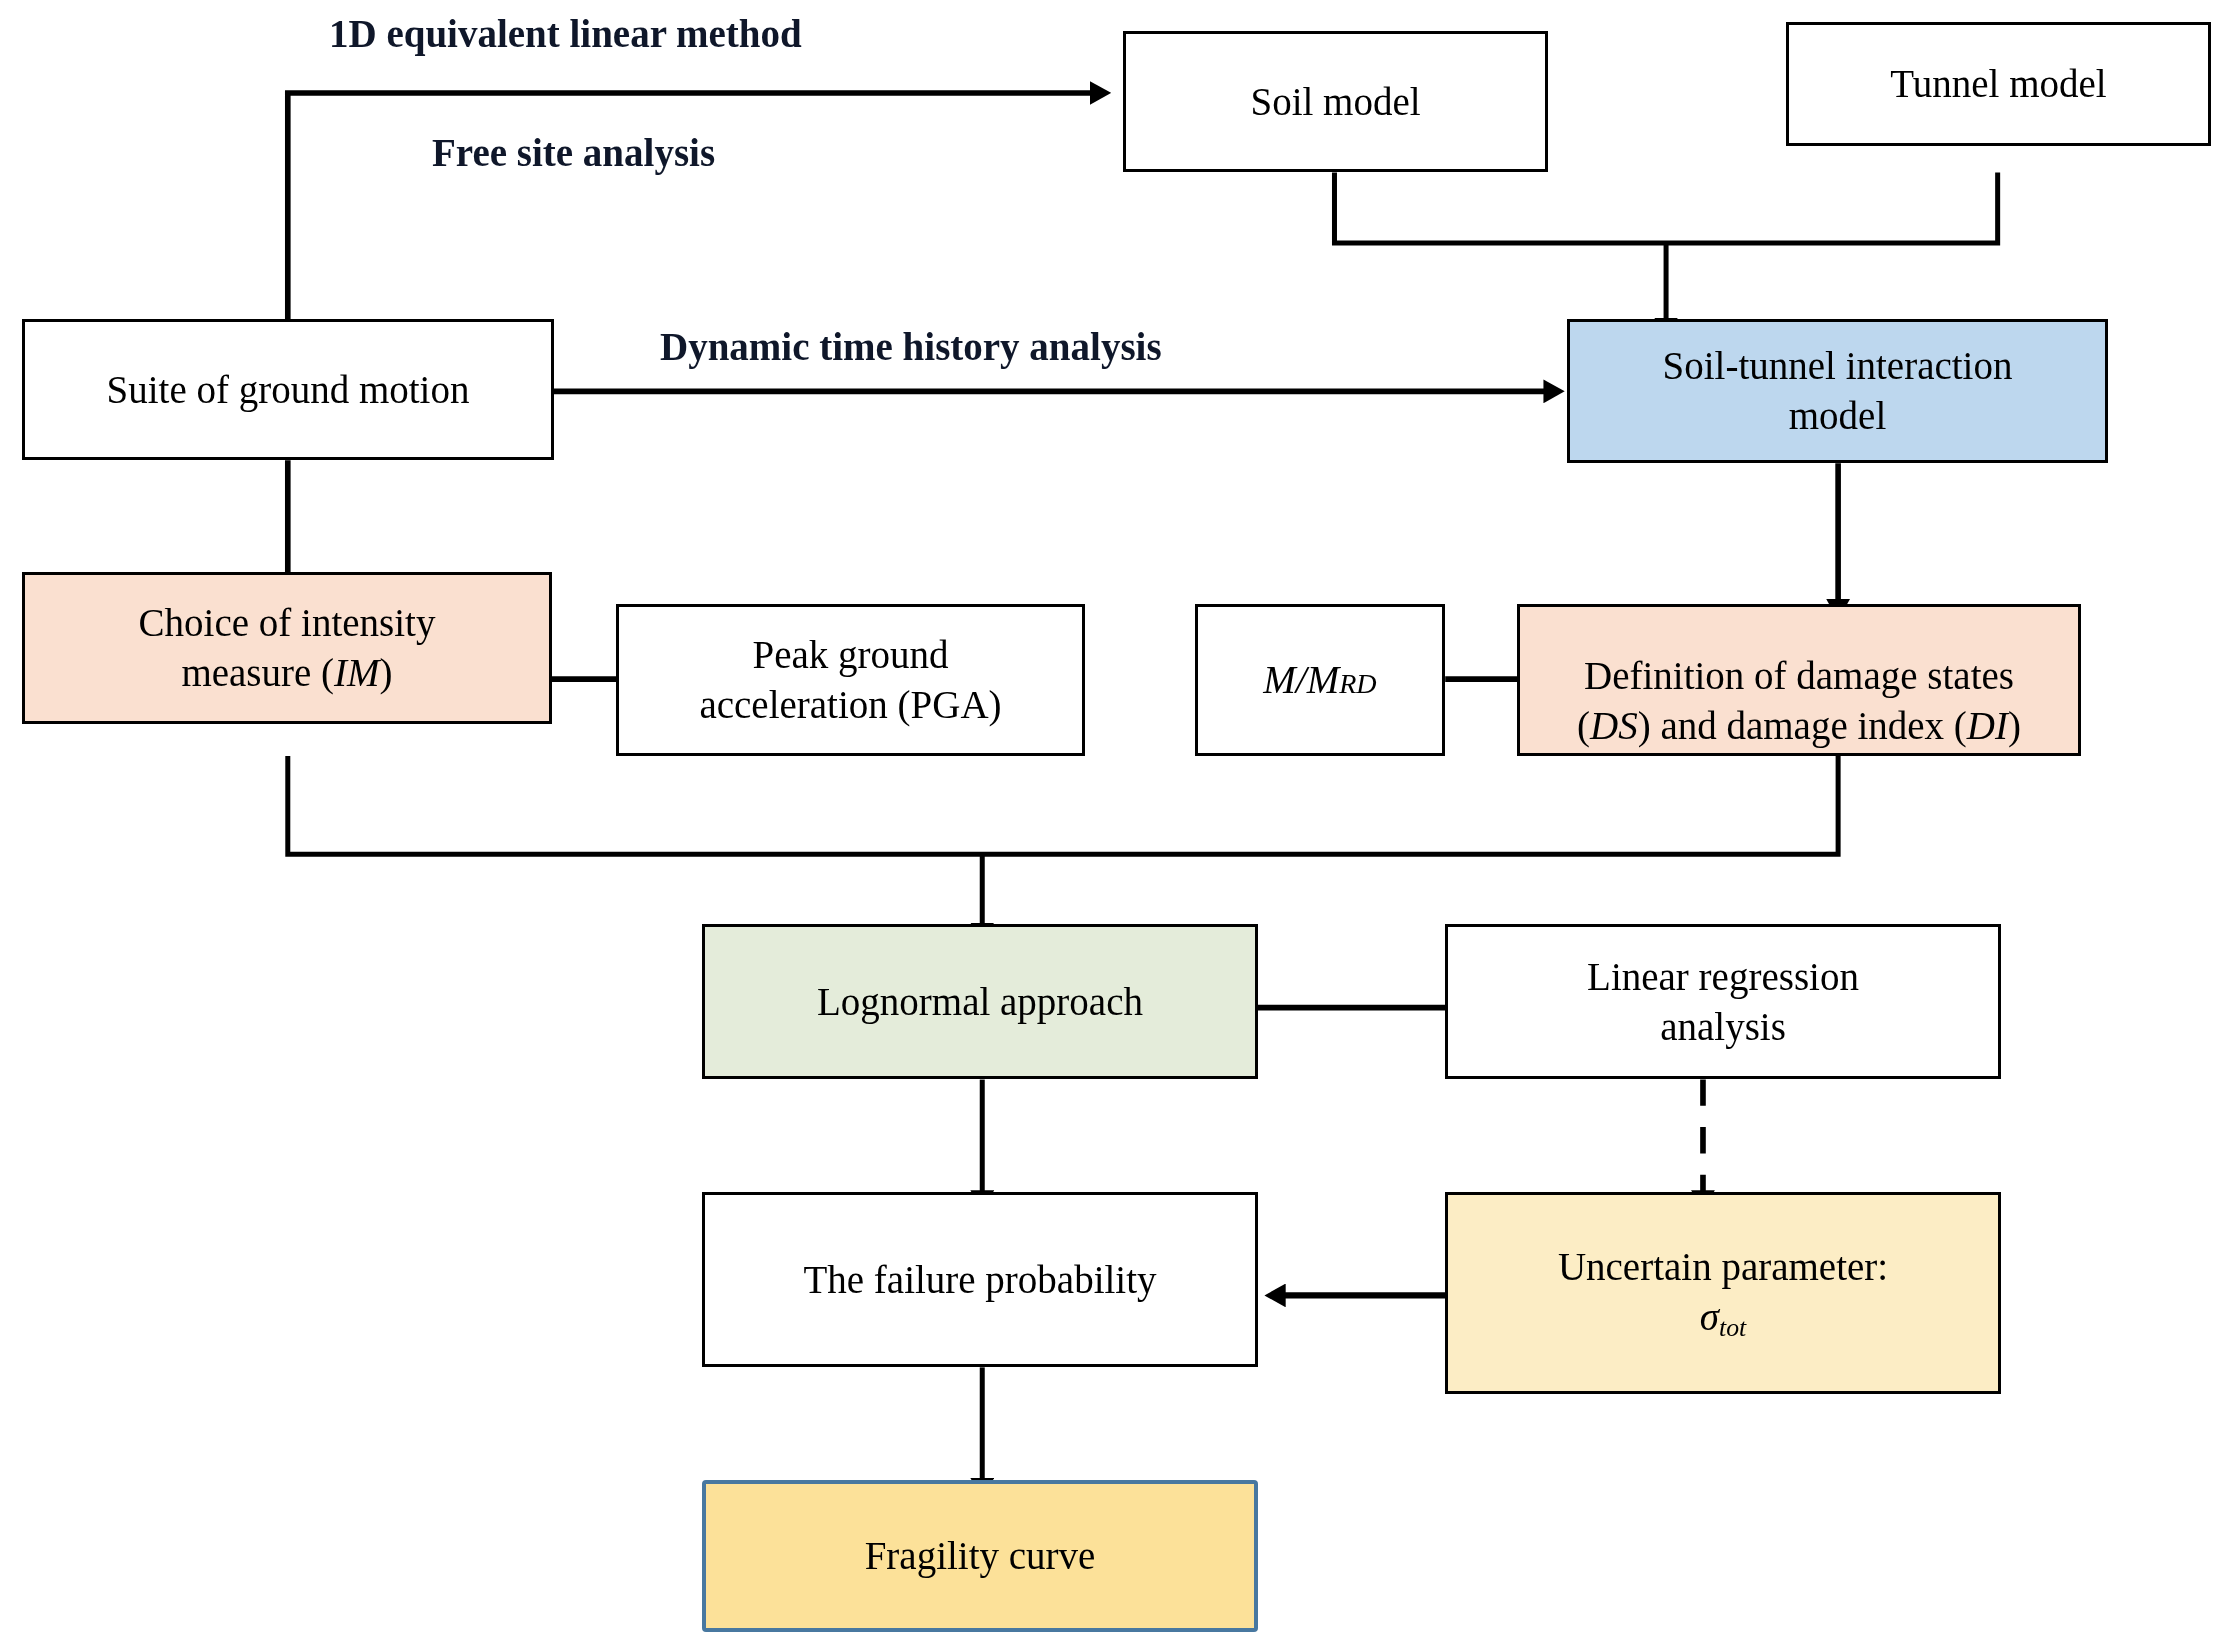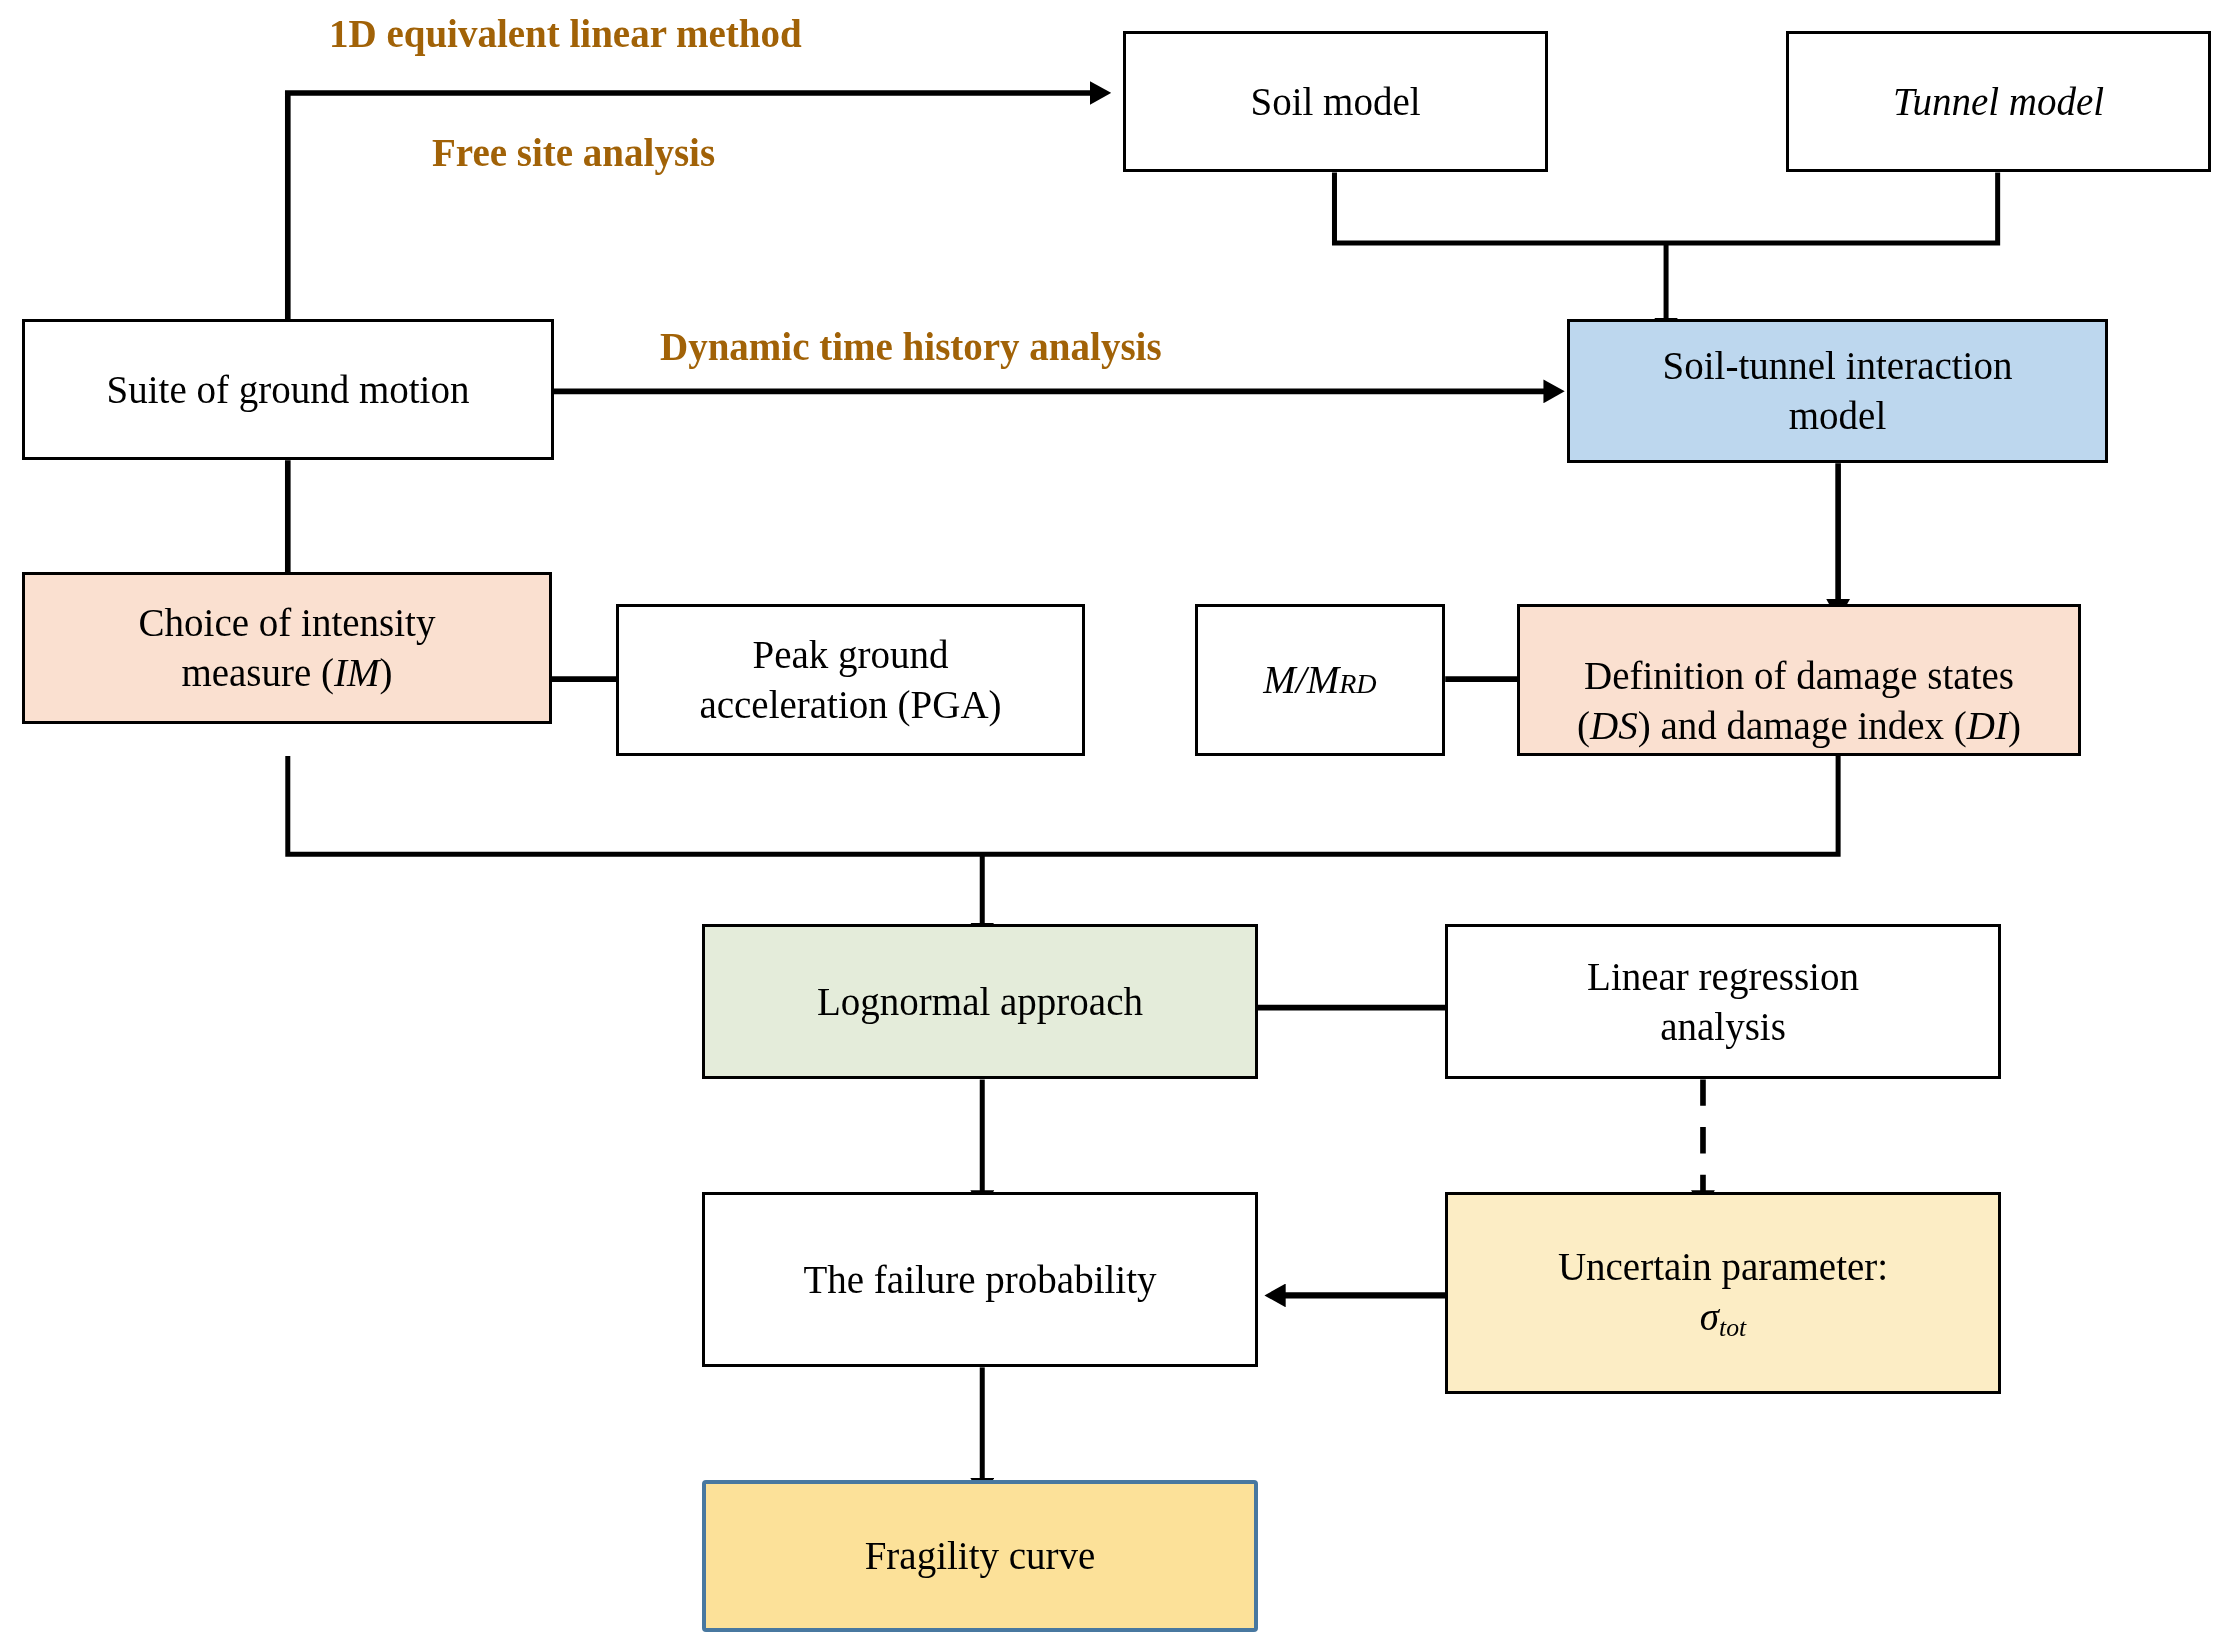--- a/index.html
+++ b/index.html
@@ -39,21 +39,21 @@
     font-size: 39px;
     padding: 2.5px 8.8px;
   }
   .node.rounded {
     border: 4.4px solid #4878a0;
     border-radius: 4px;
   }
   .label {
     position: absolute;
     font-weight: bold;
-    color: #a16207;
+    color: #0f172a;
     font-size: 39px;
     white-space: nowrap;
   }
   .it { font-style: italic; }
   .sub {
     font-size: 0.66em;
     vertical-align: -0.22em;
     font-style: italic;
   }
   .smallcapsub {
@@ -135,21 +135,21 @@
   <div class="label" style="left:329px; top:11.3px;">1D equivalent linear method</div>
 
   <div class="label" style="left:432px; top:130px;">Free site analysis</div>
 
   <div class="label" style="left:660px; top:324px;">Dynamic time history analysis</div>
 
   <div class="node" style="left:1123px; top:31px; width:425px; height:141px;">
     <span>Soil model</span>
   </div>
 
-  <div class="node" style="left:1786px; top:31px; width:425px; height:141px;font-style:italic;">
+  <div class="node" style="left:1786px; top:22px; width:425px; height:124px;">
     <span>Tunnel model</span>
   </div>
 
   <div class="node" style="left:22px; top:319px; width:532px; height:141px;">
     <span>Suite of ground motion</span>
   </div>
 
   <div class="node" style="left:1567px; top:319px; width:541px; height:144px; background:#bdd7ee;text-align:center;">
     <span>
       <span>Soil-tunnel interaction</span><br>

